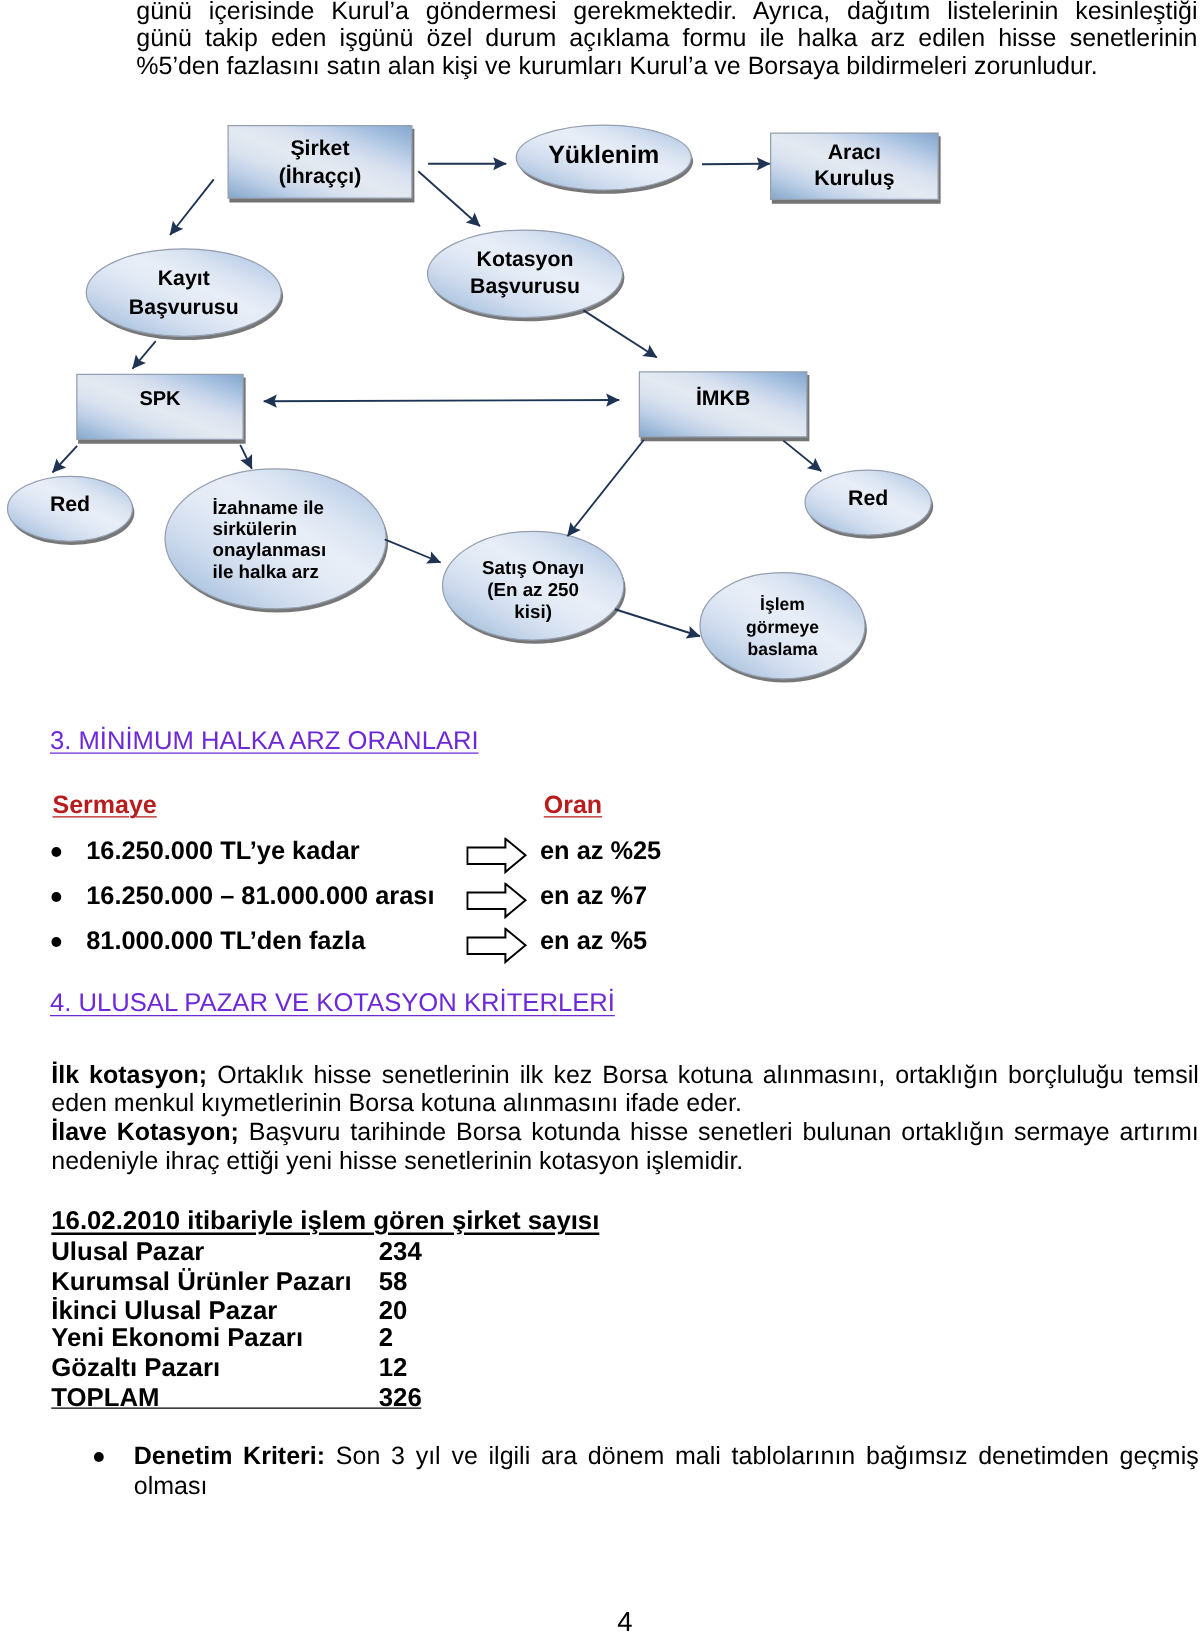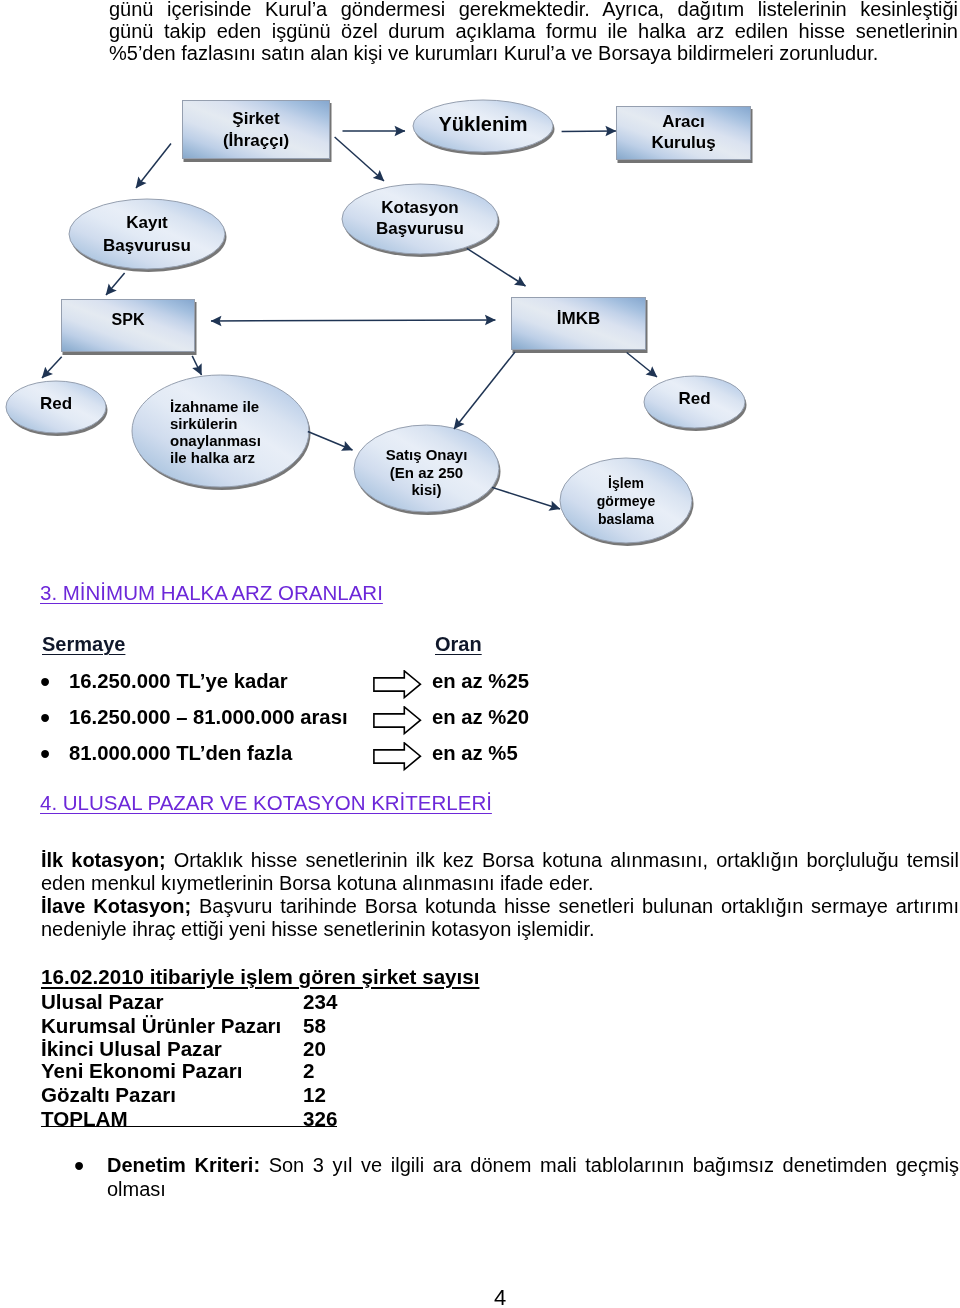--- a/index.html
+++ b/index.html
@@ -21,21 +21,21 @@
   .node{position:absolute;display:flex;align-items:center;justify-content:center;
         text-align:center;font-weight:bold;color:#000;z-index:3;}
   .nodetxt{position:relative;z-index:4;}
 
   
   .sec-head{font-size:20.5px;font-weight:normal;color:#6d28d9;
             text-decoration:underline;text-underline-offset:3px;
             text-decoration-thickness:1px;white-space:nowrap;}
 
   
-  .colhead{font-size:20px;font-weight:bold;color:#0f172a;
+  .colhead{font-size:20px;font-weight:bold;color:#b91c1c;
            text-decoration:underline;text-underline-offset:3px;
            text-decoration-thickness:1px;white-space:nowrap;}
   .s3row{font-size:20.3px;font-weight:bold;white-space:nowrap;}
   .bullet{position:absolute;font-size:29px;line-height:1;}
 
   
   #s4body{left:0;top:0;width:960px;font-size:20px;line-height:20px;}
   #s4body b{font-weight:bold;}
 
   
@@ -183,21 +183,21 @@
         <path d="M0.9 7.9 L31.3 7.9 L31.3 0.9 L47.4 14.2 L31.3 27.6 L31.3 21.1 L0.9 21.1 Z" fill="#ffffff" stroke="#000000" stroke-width="1.6" stroke-linejoin="miter"></path>
       </svg>
       <div class="abs s3row" style="left: 432px; top: 670px;">en az %25</div>
     </div>
     <div>
       <div class="abs bullet" style="left: 40px; top: 704px;">•</div>
       <div class="abs s3row" style="left: 69px; top: 706px;">16.250.000 – 81.000.000 arası</div>
       <svg class="abs blockarrow" width="50" height="30" viewBox="0 0 50 30" style="left: 373px; top: 706.3px;">
         <path d="M0.9 7.9 L31.3 7.9 L31.3 0.9 L47.4 14.2 L31.3 27.6 L31.3 21.1 L0.9 21.1 Z" fill="#ffffff" stroke="#000000" stroke-width="1.6" stroke-linejoin="miter"></path>
       </svg>
-      <div class="abs s3row" style="left: 432px; top: 706px;">en az %20</div>
+      <div class="abs s3row" style="left: 432px; top: 706px;">en az %7</div>
     </div>
     <div>
       <div class="abs bullet" style="left: 40px; top: 740px;">•</div>
       <div class="abs s3row" style="left: 69px; top: 742px;">81.000.000 TL’den fazla</div>
       <svg class="abs blockarrow" width="50" height="30" viewBox="0 0 50 30" style="left: 373px; top: 742.3px;">
         <path d="M0.9 7.9 L31.3 7.9 L31.3 0.9 L47.4 14.2 L31.3 27.6 L31.3 21.1 L0.9 21.1 Z" fill="#ffffff" stroke="#000000" stroke-width="1.6" stroke-linejoin="miter"></path>
       </svg>
       <div class="abs s3row" style="left: 432px; top: 742px;">en az %5</div>
     </div>
   </div>

